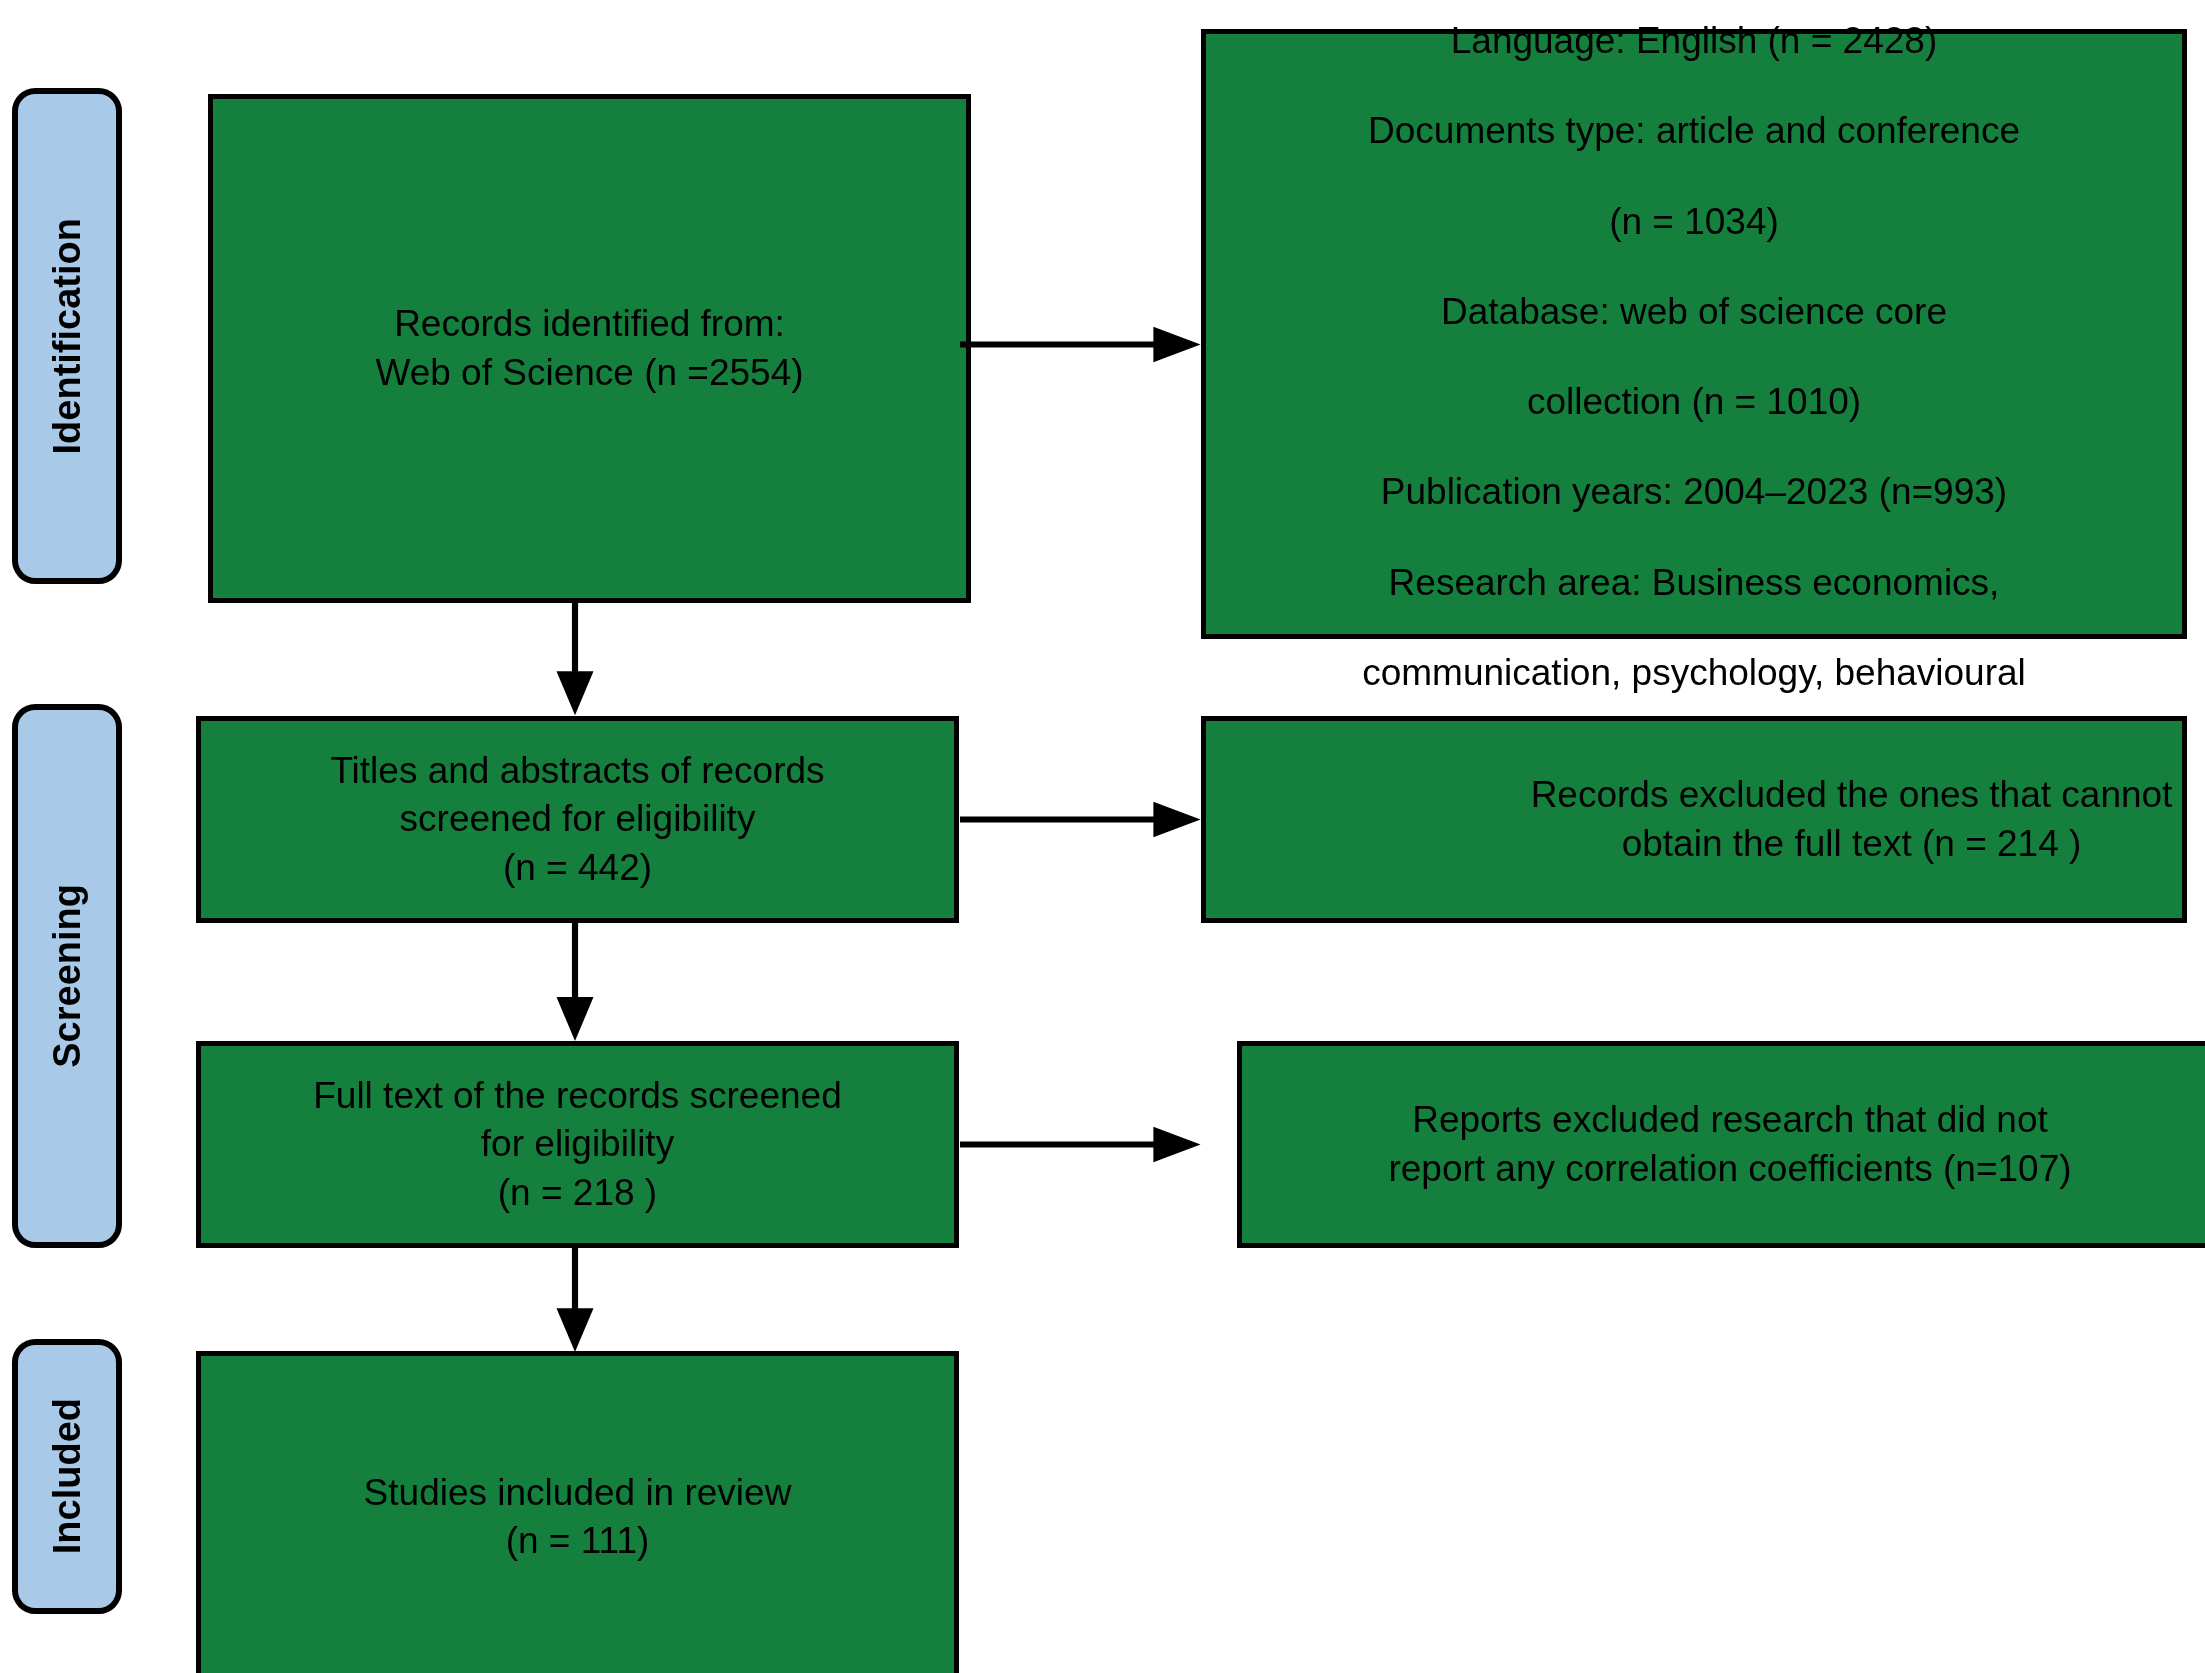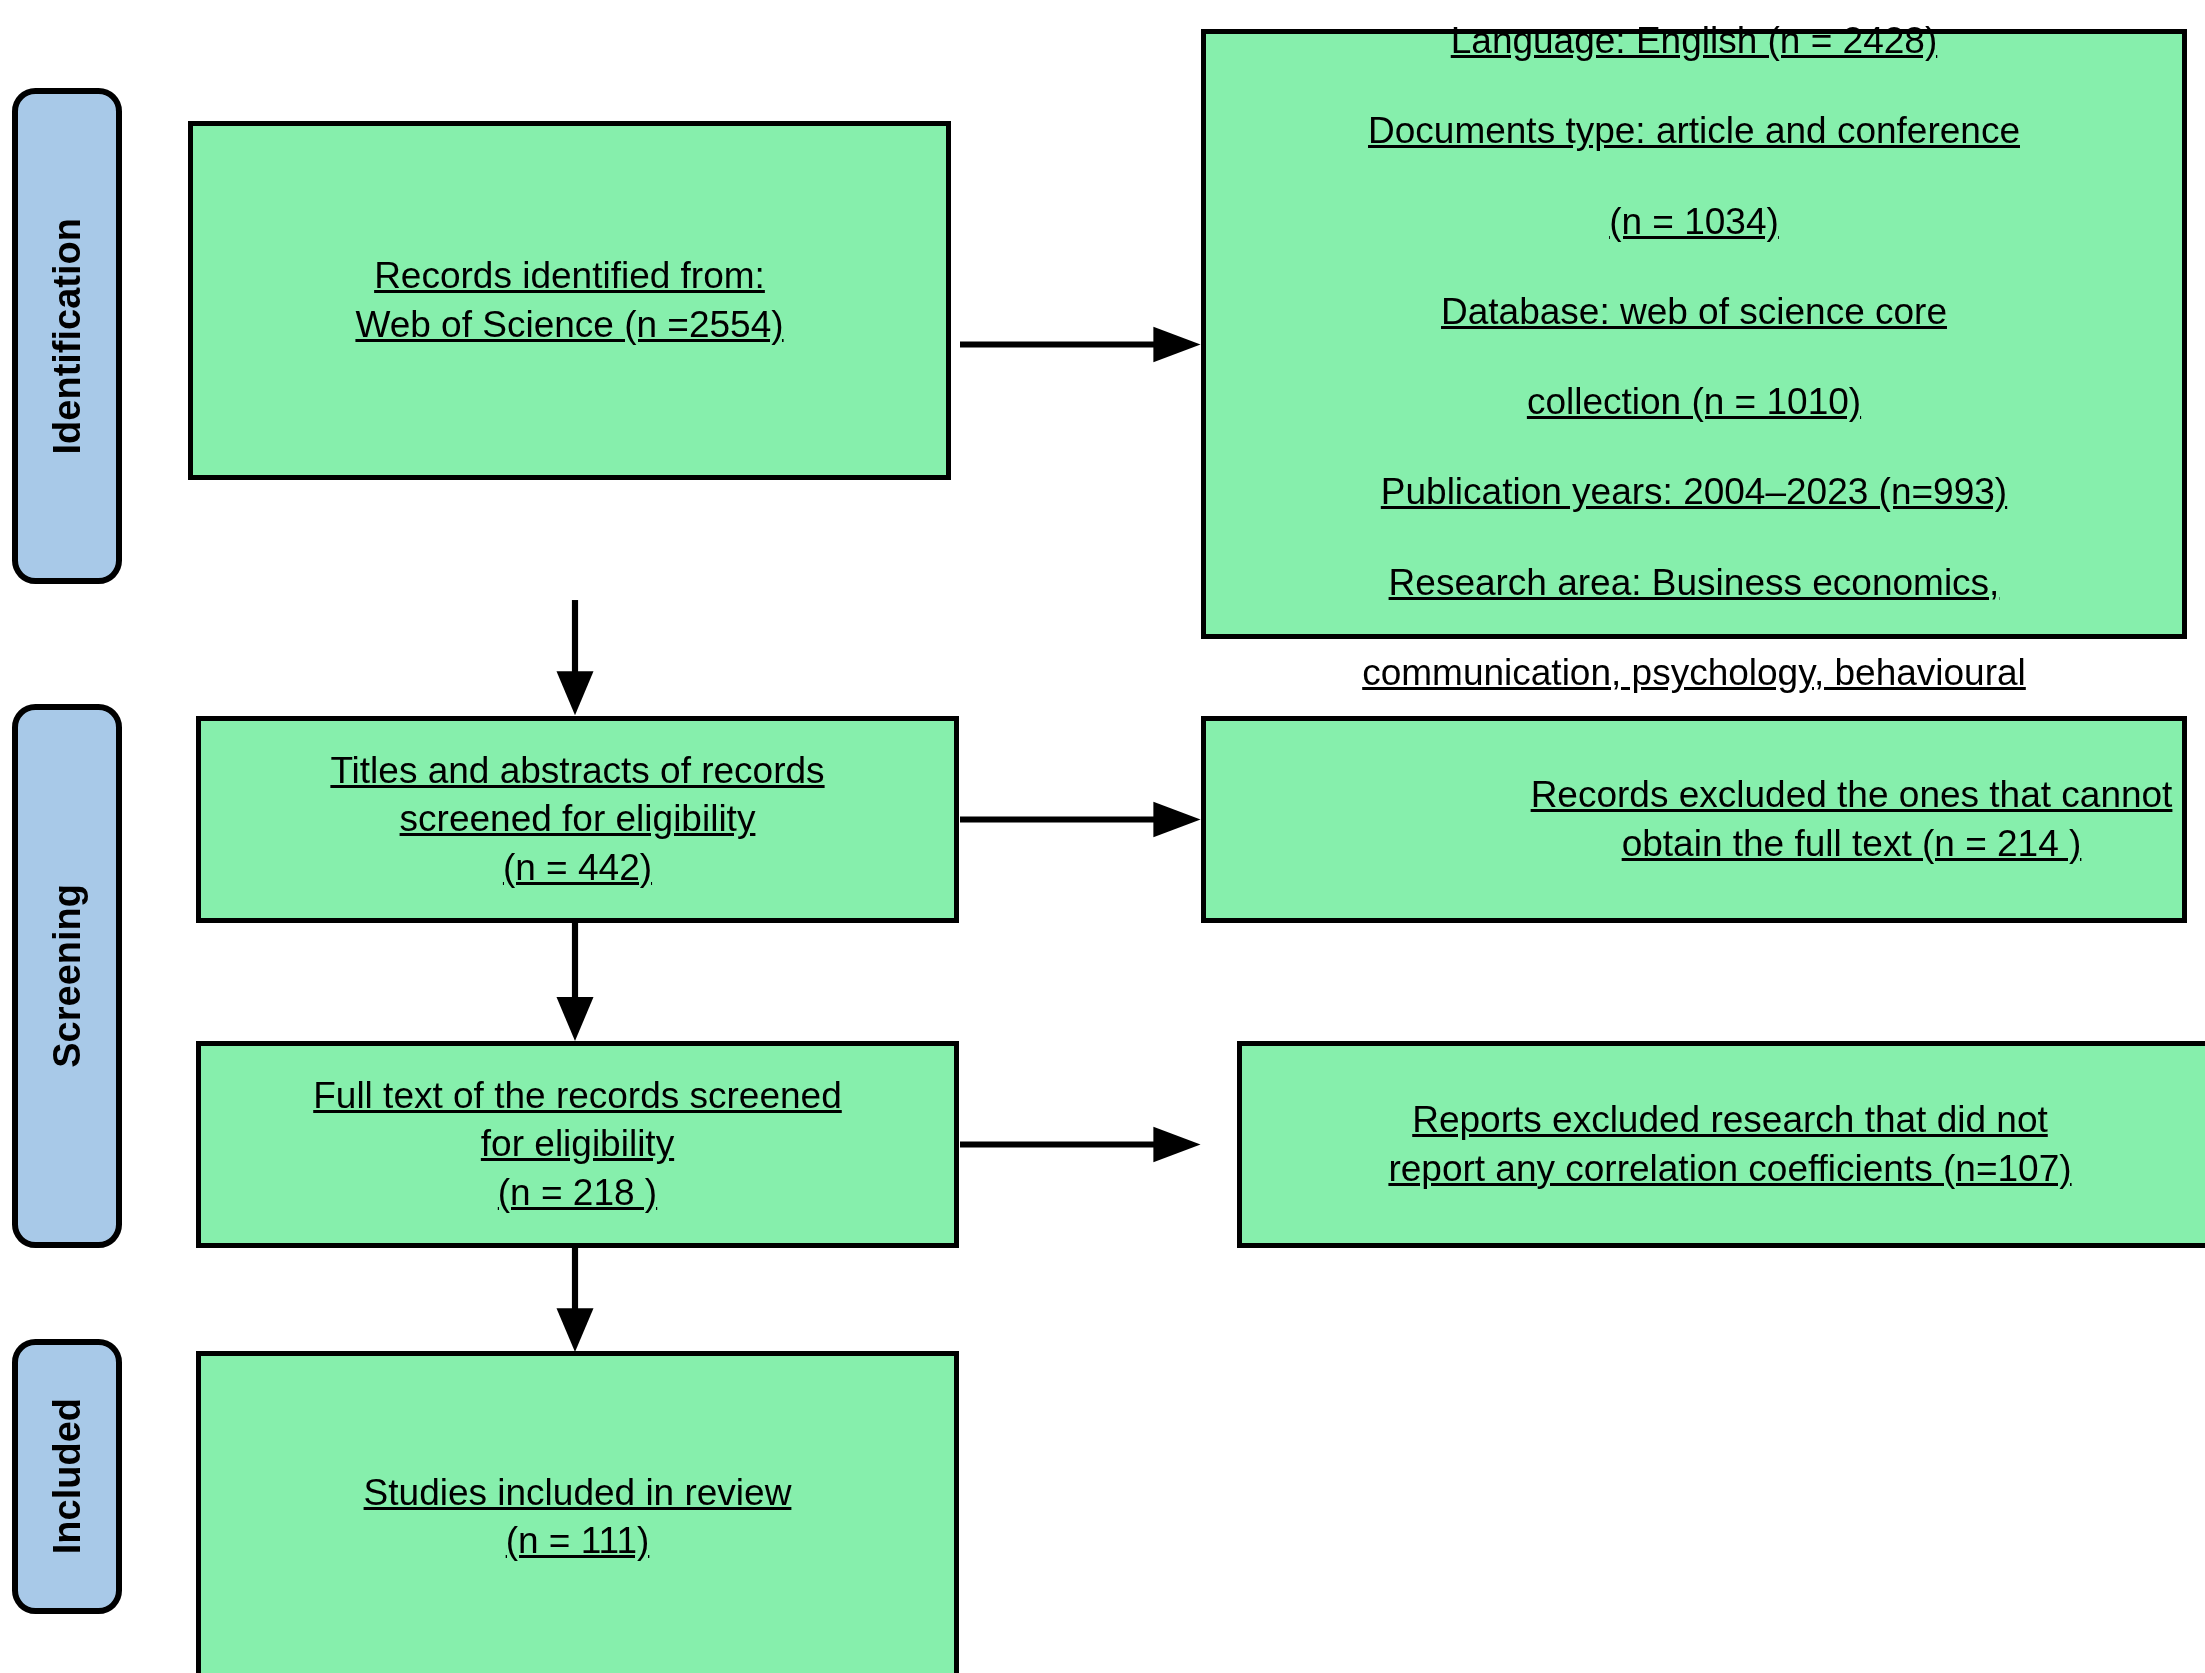--- a/index.html
+++ b/index.html
@@ -39,27 +39,26 @@
     line-height: 1;
     color: #000000;
     letter-spacing: 0px;
     white-space: nowrap;
   }
 
   
   .flow-box {
     position: absolute;
     box-sizing: border-box;
-    background: #86efac;
+    background: #15803d;
     border: 5.5px solid #000000;
     display: flex;
     align-items: center;
     justify-content: center;
     padding: 5.5px 9.6px;
-    text-decoration: underline;
   }
   .flow-box-text {
     font-size: 37px;
     line-height: 1.30;
     color: #000000;
     text-align: center;
     white-space: pre-line;
   }
   .box-tight { line-height: 1.22; }
 
@@ -79,21 +78,21 @@
   </div>
 
   <div class="stage-pill" style="left:12.4px; top:704px; width:110px; height:544px;">
     <span class="stage-pill-label">Screening</span>
   </div>
 
   <div class="stage-pill" style="left:12.4px; top:1339px; width:110px; height:275px;">
     <span class="stage-pill-label">Included</span>
   </div>
 
-  <div class="flow-box" style="left:188px; top:94px; width:763px; height:359px;margin-top:27px;">
+  <div class="flow-box" style="left:208px; top:94px; width:763px; height:509px;">
     <div class="flow-box-text"><span>Records identified from:</span><br><span>Web of Science (n =2554)</span></div>
   </div>
 
   <div class="flow-box" style="left:1201px; top:29px; width:986px; height:610px;">
     <div class="flow-box-text box-tight">
       <br>
       <span>Language: English (n = 2428)</span><br>
       <span>Documents type: article and conference</span><br>
       <span>(n = 1034)</span><br>
       <span>Database: web of science core</span><br>

